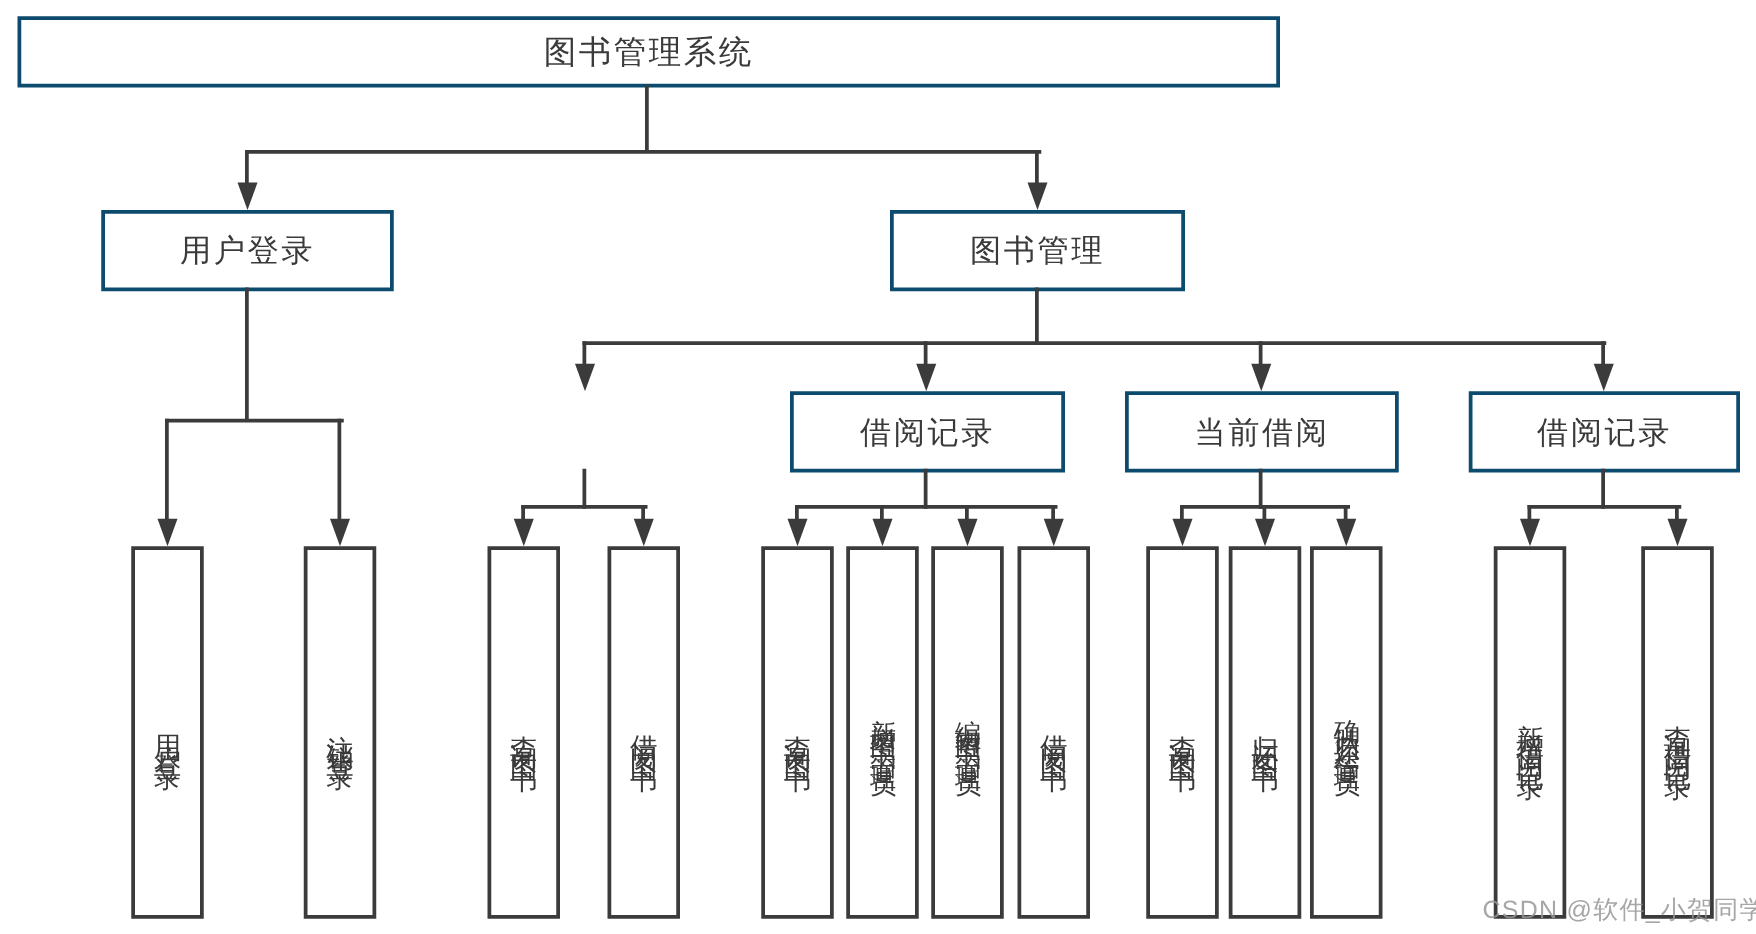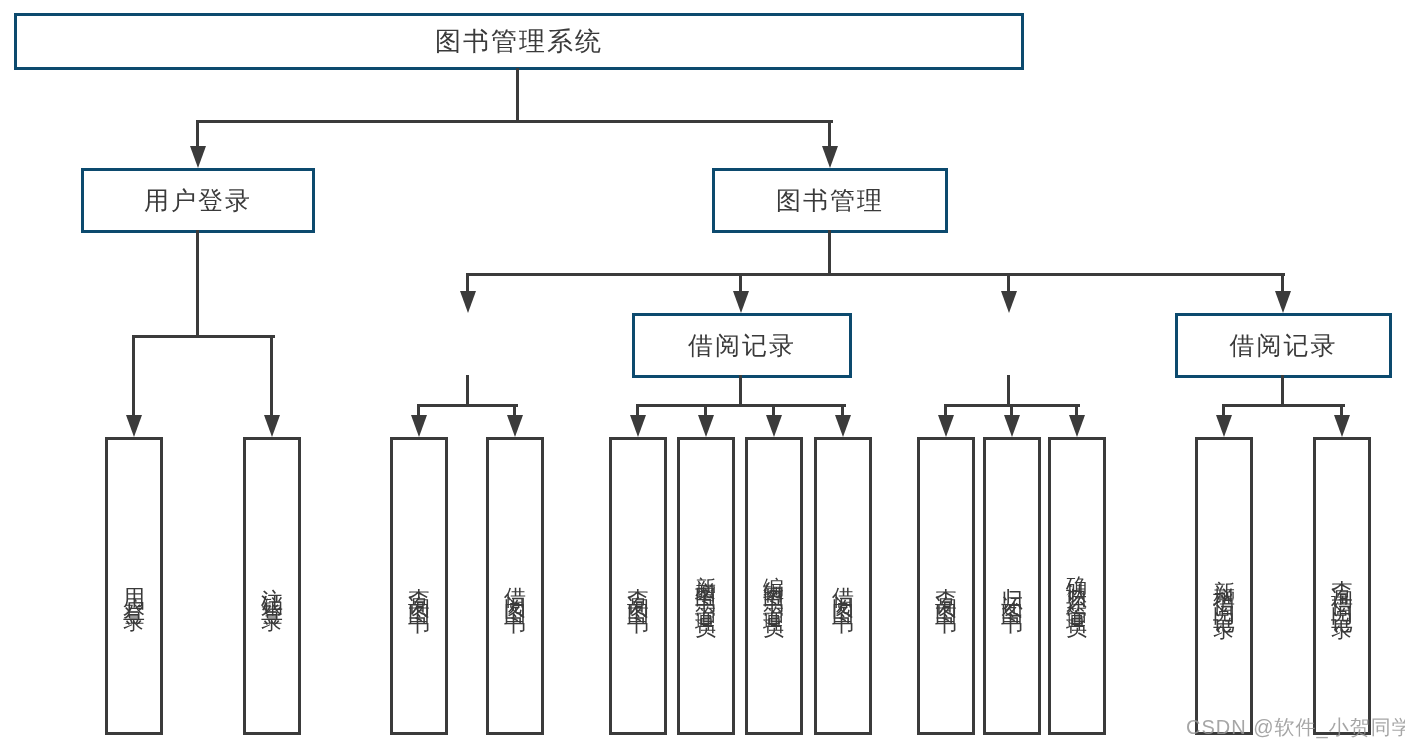--- a/index.html
+++ b/index.html
@@ -103,20 +103,23 @@
   <div class="vline" style="left:739px; top:273px; height:20px;"></div>
   <div class="arrow" style="left:733px; top:291px;"></div>
   <div class="vline" style="left:1007px; top:273px; height:20px;"></div>
   <div class="arrow" style="left:1001px; top:291px;"></div>
   <div class="vline" style="left:1281px; top:273px; height:20px;"></div>
   <div class="arrow" style="left:1275px; top:291px;"></div>
 
   <div class="box hnode" style="left:632px; top:313px; width:220px; height:65px;">
     <span>借阅记录</span>
   </div>
+  <div class="box hnode" style="left:900px; top:313px; width:219px; height:65px;">
+    <span>当前借阅</span>
+  </div>
   <div class="box hnode" style="left:1175px; top:313px; width:217px; height:65px;">
     <span>借阅记录</span>
   </div>
 
   <div class="vline" style="left:466px; top:375px; height:32px;"></div>
   <div class="vline" style="left:739px; top:375px; height:32px;"></div>
   <div class="vline" style="left:1007px; top:375px; height:32px;"></div>
   <div class="vline" style="left:1281px; top:375px; height:32px;"></div>
 
   <div class="hline" style="left:417px; top:404px; width:101px;"></div>

